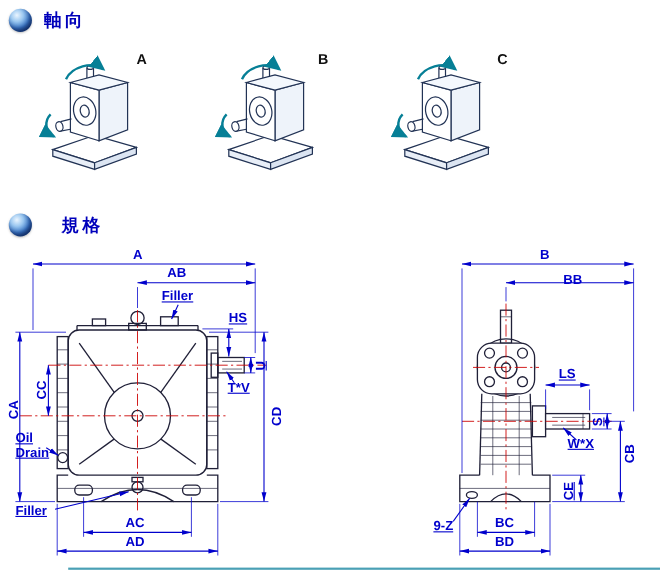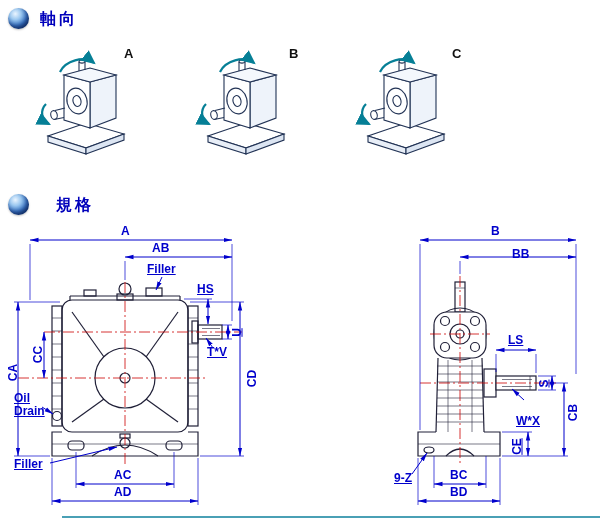--- a/index.html
+++ b/index.html
@@ -254,36 +254,36 @@
       <line class="ext" x1="486" y1="456" x2="486" y2="488"></line>
       <line class="dl" x1="418" y1="501" x2="500" y2="501" marker-start="url(#arr)" marker-end="url(#arr)"></line>
       <line class="ext" x1="418" y1="458" x2="418" y2="505"></line>
       <line class="ext" x1="500" y1="458" x2="500" y2="505"></line>
     </g>
   </svg>
 
   <span class="dim" style="left:121px;top:225px">A</span>
   <span class="dim" style="left:152px;top:242px">AB</span>
   <span class="dim link" style="left:147px;top:263px">Filler</span>
-  <span class="dim link" style="left:197px;top:283px">HS</span>
+  <span class="dim link" style="left:208px;top:283px">HS</span>
   <span class="dim link rot" style="left:230px;top:326px;width:14px">U</span>
   <span class="dim link" style="left:207px;top:346px">T*V</span>
   <span class="dim rot" style="left:2px;top:366px;width:22px">CA</span>
   <span class="dim rot" style="left:27px;top:348px;width:22px">CC</span>
   <span class="dim rot" style="left:241px;top:372px;width:22px">CD</span>
   <span class="dim link wrap" style="left:14px;top:392px;width:34px">Oil Drain</span>
   <span class="dim link" style="left:14px;top:458px">Filler</span>
   <span class="dim" style="left:114px;top:469px">AC</span>
   <span class="dim" style="left:114px;top:486px">AD</span>
 
   <span class="dim" style="left:491px;top:225px">B</span>
   <span class="dim" style="left:512px;top:248px">BB</span>
   <span class="dim link" style="left:508px;top:334px">LS</span>
   <span class="dim link rot" style="left:538px;top:377px;width:12px">S</span>
-  <span class="dim link" style="left:516px;top:415px">W*X</span>
+  <span class="dim link" style="left:516px;top:397px">W*X</span>
   <span class="dim rot" style="left:562px;top:406px;width:22px">CB</span>
   <span class="dim link rot" style="left:506px;top:440px;width:22px">CE</span>
   <span class="dim link" style="left:394px;top:472px">9-Z</span>
   <span class="dim" style="left:450px;top:469px">BC</span>
   <span class="dim" style="left:450px;top:486px">BD</span>
 
   <div class="divider" style="left:62px;top:516px;width:538px"></div>
 
 </div>
 

